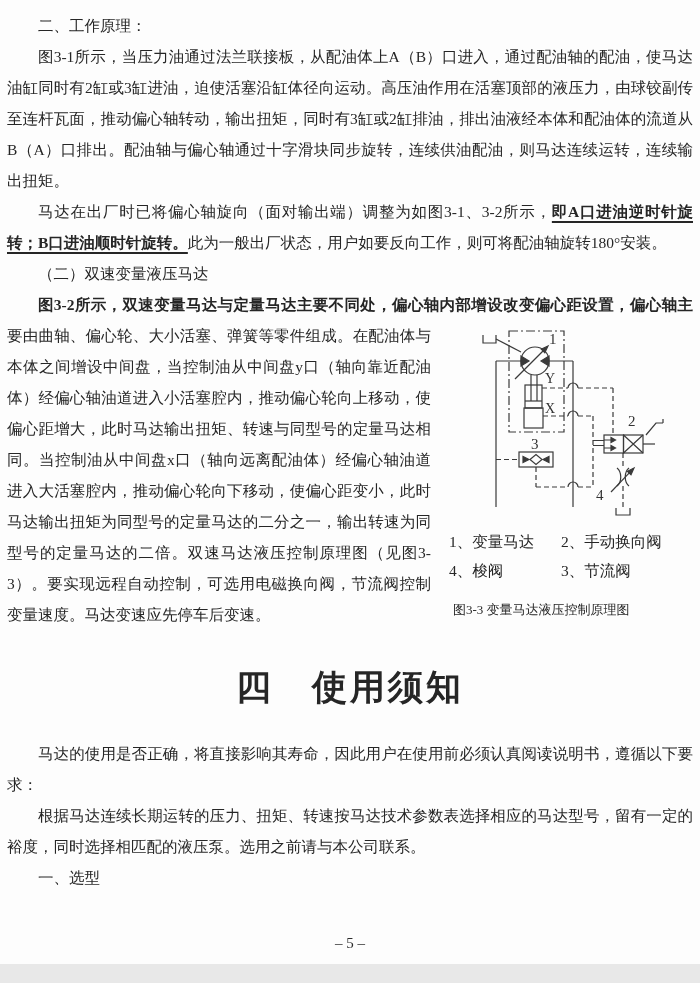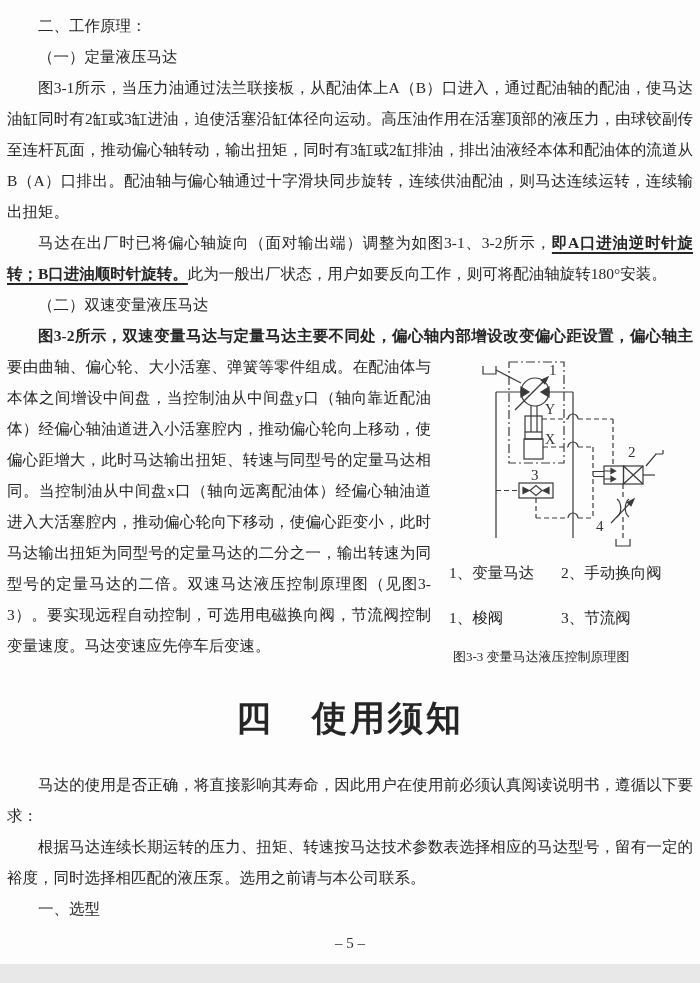--- a/index.html
+++ b/index.html
@@ -29,21 +29,21 @@
     text-underline-offset:4px;
   }
   .figure-block {
     float:right;
     width:252px;
     margin:2px 0 6px 10px;
   }
   .legend {
     display:grid;
     grid-template-columns:112px 1fr;
-    row-gap:18px;
+    row-gap:2px;
     font-size:15.5px;
     line-height:27px;
     padding-left:8px;
     margin-top:6px;
   }
   .fig-caption {
     margin-top:13px;
     padding-left:12px;
     font-size:13px;
     line-height:26px;
@@ -65,21 +65,20 @@
   }
   svg { display:block; }
   svg text { font-family:"Liberation Serif","DejaVu Serif",serif; fill:#333; }
 </style>
 </head>
 <body>
 
 <div class="page">
 
   <div class="para indent">二、工作原理：</div>
-  <div class="para indent">（一）定量液压马达</div>
   <div class="para indent">图3-1所示，当压力油通过法兰联接板，从配油体上A（B）口进入，通过配油轴的配油，使马达油缸同时有2缸或3缸进油，迫使活塞沿缸体径向运动。高压油作用在活塞顶部的液压力，由球铰副传至连杆瓦面，推动偏心轴转动，输出扭矩，同时有3缸或2缸排油，排出油液经本体和配油体的流道从B（A）口排出。配油轴与偏心轴通过十字滑块同步旋转，连续供油配油，则马达连续运转，连续输出扭矩。</div>
 
   <div class="para indent">
     <span>马达在出厂时已将偏心轴旋向（面对输出端）调整为如图3-1、3-2所示，</span><span class="bold-underline">即A口进油逆时针旋转；B口进油顺时针旋转。</span><span>此为一般出厂状态，用户如要反向工作，则可将配油轴旋转180°安装。</span>
   </div>
 
   <div class="para indent">（二）双速变量液压马达</div>
 
   <div class="para indent p3-first">图3-2所示，双速变量马达与定量马达主要不同处，偏心轴内部增设改变偏心距设置，偏心轴主</div>
 
@@ -161,21 +160,21 @@
       <text x="187" y="104" font-size="15">2</text>
       <text x="90" y="127" font-size="15">3</text>
       <text x="155" y="178" font-size="15">4</text>
       <text x="104" y="61" font-size="14">Y</text>
       <text x="104" y="91" font-size="14">X</text>
     </svg>
 
     <div class="legend">
       <span>1、变量马达</span>
       <span>2、手动换向阀</span>
-      <span>1、梭阀</span>
+      <span>4、梭阀</span>
       <span>3、节流阀</span>
     </div>
 
     <div class="fig-caption">图3-3 变量马达液压控制原理图</div>
   </div>
 
   <div class="para">要由曲轴、偏心轮、大小活塞、弹簧等零件组成。在配油体与本体之间增设中间盘，当控制油从中间盘y口（轴向靠近配油体）经偏心轴油道进入小活塞腔内，推动偏心轮向上移动，使偏心距增大，此时马达输出扭矩、转速与同型号的定量马达相同。当控制油从中间盘x口（轴向远离配油体）经偏心轴油道进入大活塞腔内，推动偏心轮向下移动，使偏心距变小，此时马达输出扭矩为同型号的定量马达的二分之一，输出转速为同型号的定量马达的二倍。双速马达液压控制原理图（见图3-3）。要实现远程自动控制，可选用电磁换向阀，节流阀控制变量速度。马达变速应先停车后变速。</div>
 
   <div class="sec4-heading">四　使用须知</div>
 

